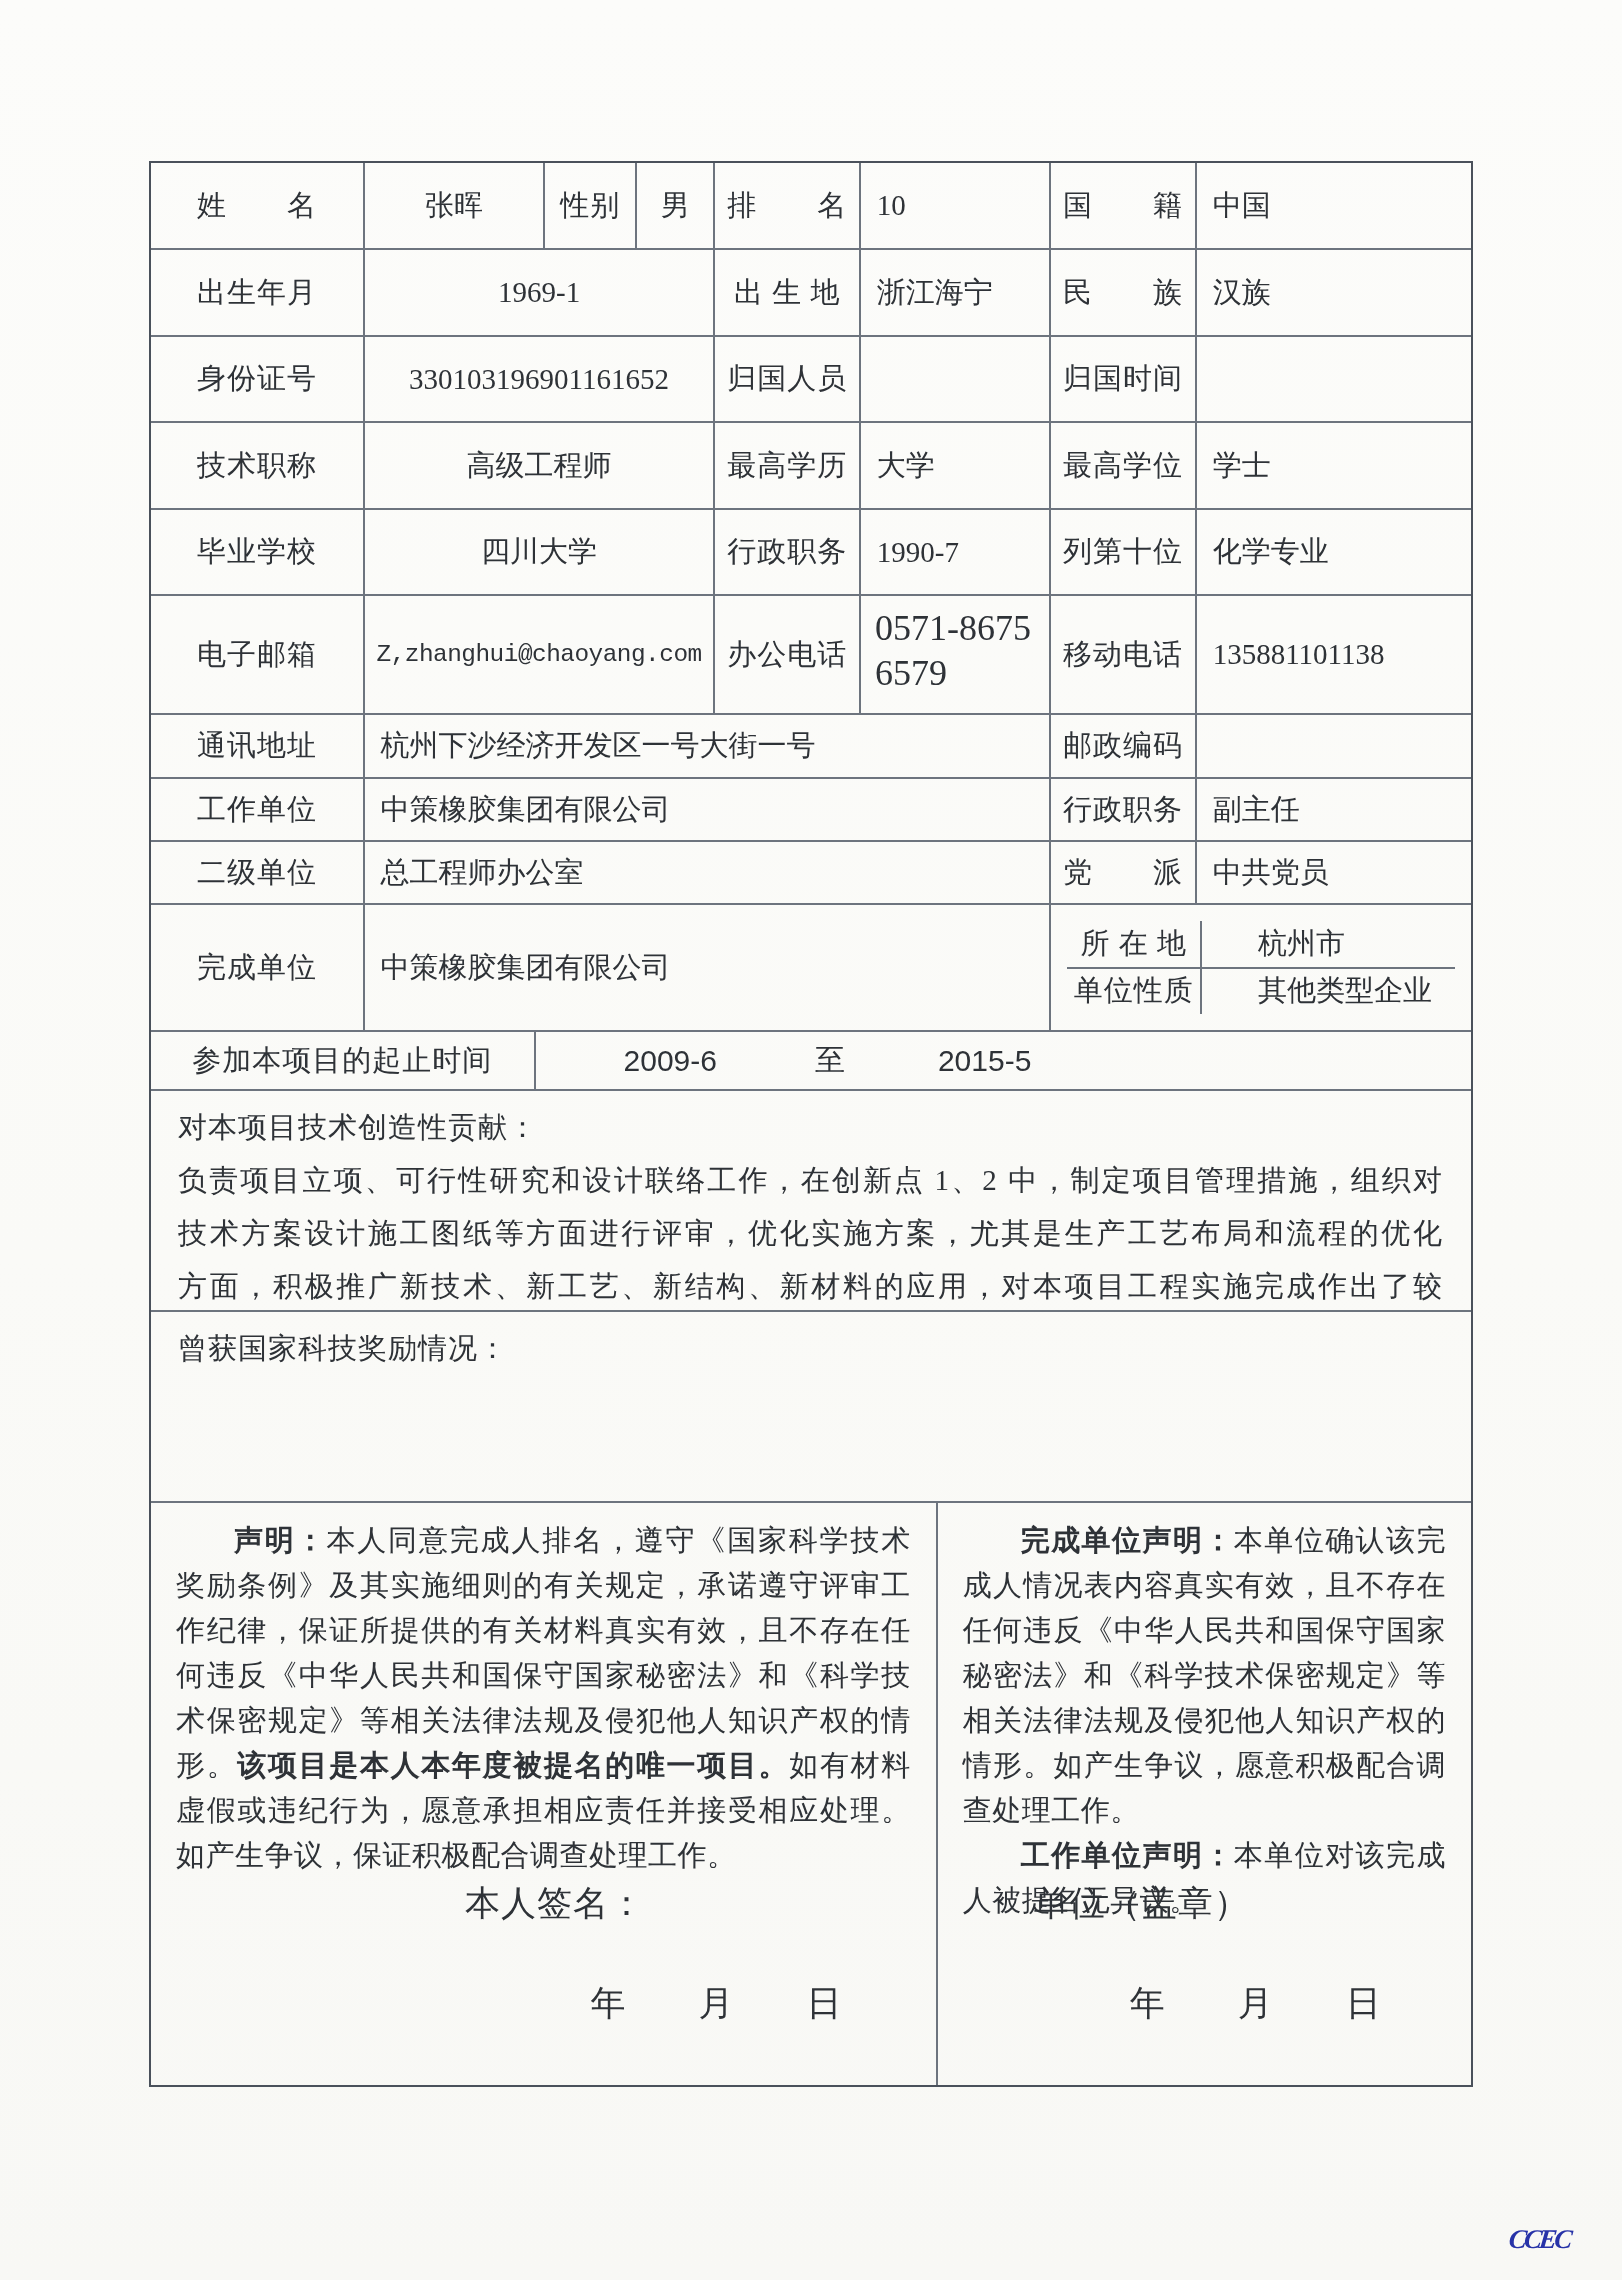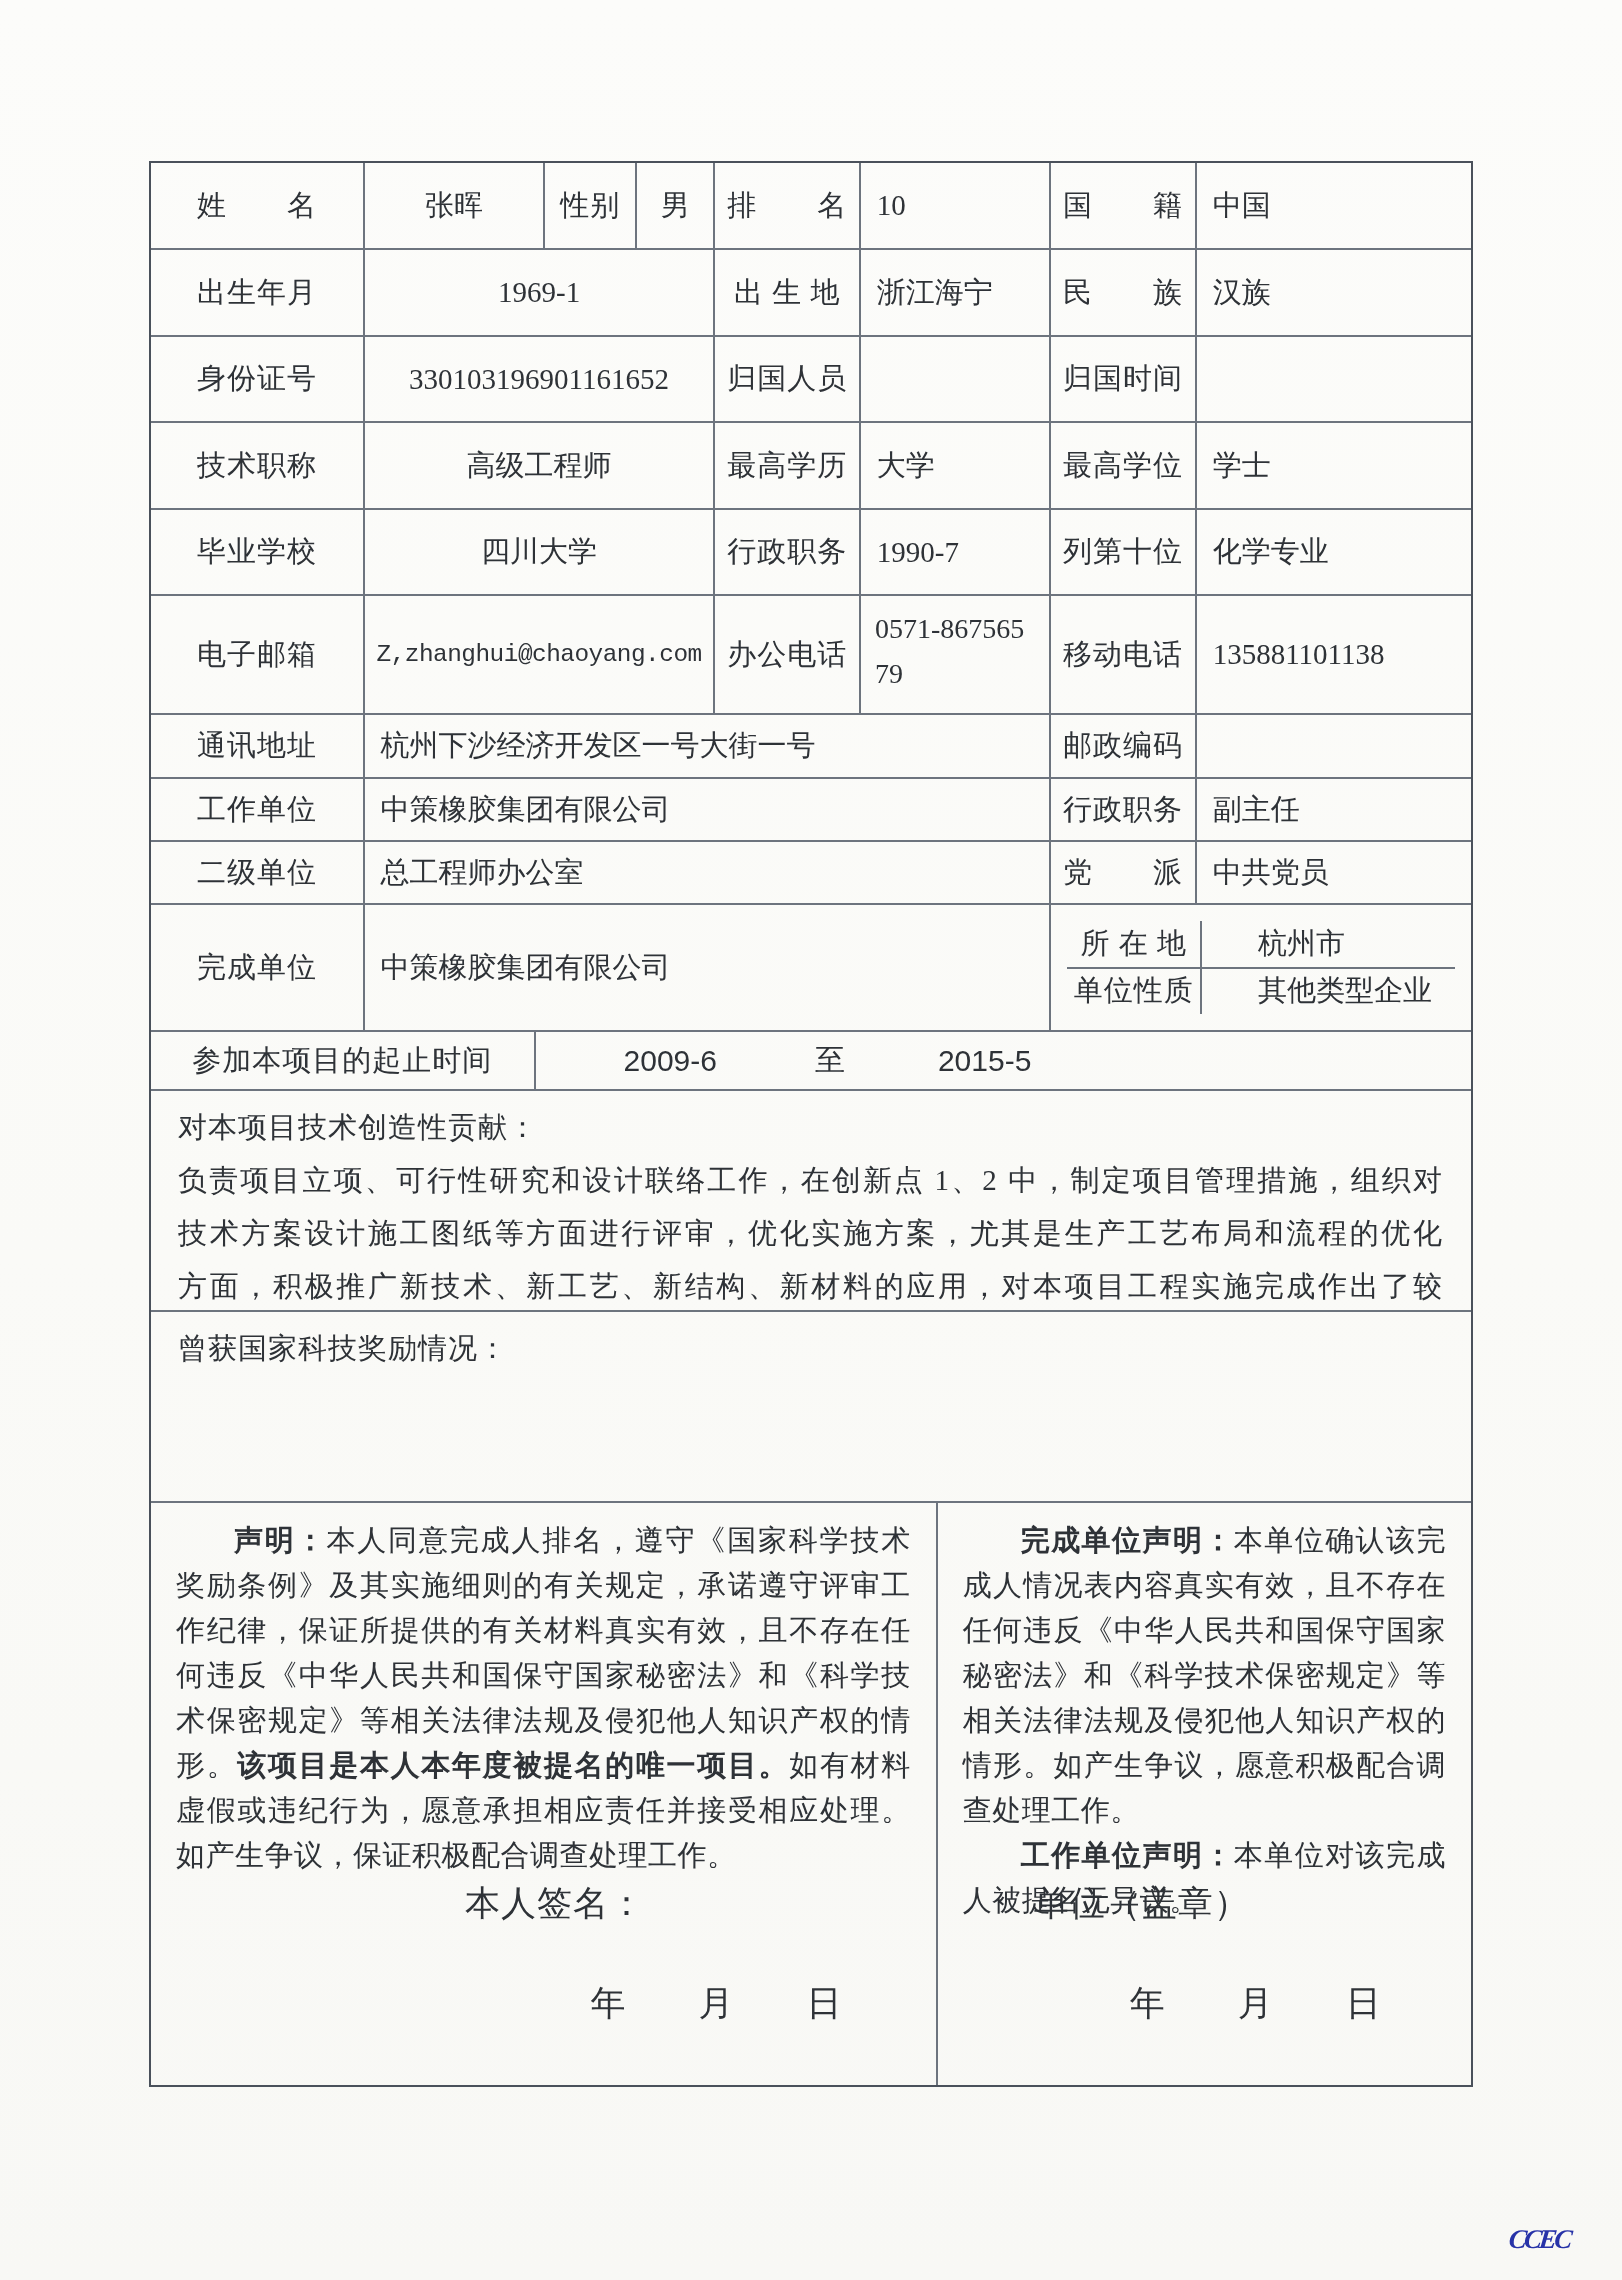--- a/index.html
+++ b/index.html
@@ -44,21 +44,21 @@
   .c-wide { width:51.99%; }
   .c-lab11 { width:29.13%; }
   .c-declL { width:59.6%; }
 
   .email {
     font-family:"Liberation Mono","DejaVu Sans Mono",monospace;
     font-size:24.4px; letter-spacing:-0.5px; padding-left:11.7px;
   }
   .officephone {
     display:block; padding:9.8px 11.7px 5.9px 13.7px;
-    line-height:45px; word-break:break-all; font-size:28px;
+    line-height:45px; word-break:break-all; font-size:36px;
   }
   .stack { flex-direction:column; padding:16px; align-items:stretch; }
   .stack .sub { display:flex; flex:1; }
   .stack .sub.first { border-bottom:2px solid #6d747e; }
   .stack .s-lbl {
     width:34.9%; box-sizing:border-box; border-right:2px solid #6d747e;
     display:flex; align-items:center; justify-content:center; letter-spacing:1px;
   }
   .stack .s-val { flex:1; display:flex; align-items:center; padding-left:15.6px;margin-left:40px; }
 

